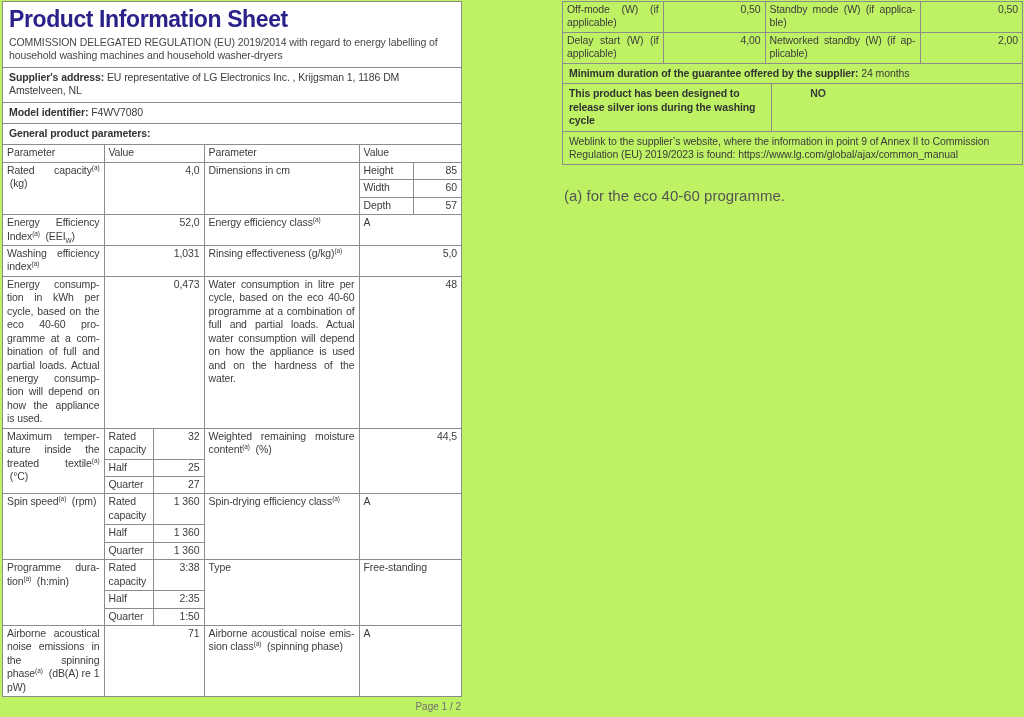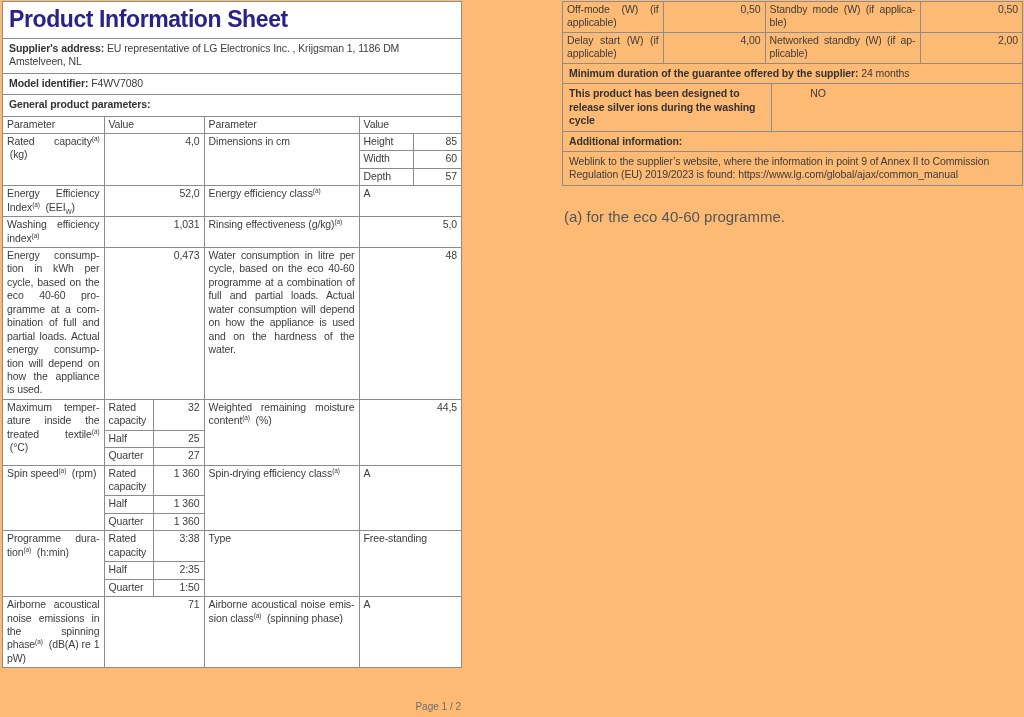--- a/index.html
+++ b/index.html
@@ -1,19 +1,19 @@
 <!DOCTYPE html>
 <html><head>
 <meta charset="utf-8">
 <style>
   * { margin:0; padding:0; box-sizing:border-box; }
   html,body { width:1024px; height:717px; background:#ffffff; overflow:hidden; }
   body { font-family:"Liberation Sans", sans-serif; color:#3c3c3c; font-size:10.5px;
          letter-spacing:-0.1px; line-height:1.28; }
-  .canvas { position:relative; width:1024px; height:717px; background:#fdba74; }
+  .canvas { position:relative; width:1024px; height:717px; background:#bef264; }
 
   .sheet { position:absolute; top:1px; border:1px solid #8c8c8c; background:#fff; }
   .sheet1 { left:2px;  width:460px; }
   .sheet2box { border:1px solid #8c8c8c; width:461px; }
   .sheet2wrap { position:absolute; top:1px; left:562px; width:510px; }
 
   .hrow { border-bottom:1px solid #8c8c8c; padding:3px 6px 4px 6px; }
   .hrow:last-of-type { border-bottom:1px solid #8c8c8c; }
   .doc-title { color:#2a2189; font-size:23px; font-weight:bold; letter-spacing:-0.4px; line-height:1.25; }
   .subtitle { color:#474747; padding-top:2px; }
@@ -24,36 +24,37 @@
   table.ptable td { border:1px solid #8c8c8c; vertical-align:top; padding:1px 4px 2px 4px; }
   td.p { text-align:justify; }
   td.num { text-align:right; }
   td.hdr { padding-top:2px; padding-bottom:2px; }
   sup { font-size:0.62em; line-height:0; vertical-align:super; }
   sub { font-size:0.62em; line-height:0; vertical-align:sub; }
 
   .row2 { border-top:1px solid #8c8c8c; padding:3px 6px; }
   .silver { display:flex; padding:0; }
   .silver .c1 { width:49%; border-right:1px solid #8c8c8c; padding:3px 6px; }
-  .silver .c2 { width:51%; padding:3px 6px; font-weight:normal;margin-left:32px; }
+  .silver .c2 { width:51%; padding:3px 6px; font-weight:bold;margin-left:32px; }
   .weblink .url { color:#3c3c3c; }
 
   .footnote { font-size:15px; color:#555; margin-top:21px; padding-left:2px; letter-spacing:0; }
   .pagenum { position:absolute; top:701px; width:459px; text-align:right;
              font-size:10px; color:#6e6e6e; letter-spacing:0; }
   .pagenum1 { left:2px; } .pagenum2 { left:563px;margin-top:18px; }
 </style>
 </head>
 <body>
 
 <div class="canvas">
 
   <div class="sheet sheet1">
     <div class="hrow">
       <div class="doc-title">Product Information Sheet</div>
+      <div class="subtitle">COMMISSION DELEGATED REGULATION (EU) 2019/2014 with regard to energy labelling of household washing machines and household washer-dryers</div>
     </div>
     <div class="hrow">
       <span class="lbl">Supplier's address:</span>
       <span class="val">EU representative of LG Electronics Inc. , Krijgsman 1, 1186 DM Amstelveen, NL</span>
     </div>
     <div class="hrow">
       <span class="lbl">Model identifier:</span>
       <span class="val">F4WV7080</span>
     </div>
     <div class="hrow">
@@ -200,23 +201,20 @@
       <div class="row2">
         <span class="lbl">Minimum duration of the guarantee offered by the supplier:</span>
         <span class="val">24 months</span>
       </div>
 
       <div class="row2 silver">
         <div class="c1 lbl">This product has been designed to release silver ions during the washing cycle</div>
         <div class="c2">NO</div>
       </div>
 
-      <div class="row2">
-        <span class="lbl">Additional information:</span>
-      </div>
 
       <div class="row2 weblink">
         <span>Weblink to the supplier’s website, where the information in point 9 of Annex II to Commission Regulation (EU) 2019/2023 is found:</span>
         <span class="url">https://www.lg.com/global/ajax/common_manual</span>
       </div>
     </div>
 
     <div class="footnote">(a) for the eco 40-60 programme.</div>
   </div>
 

